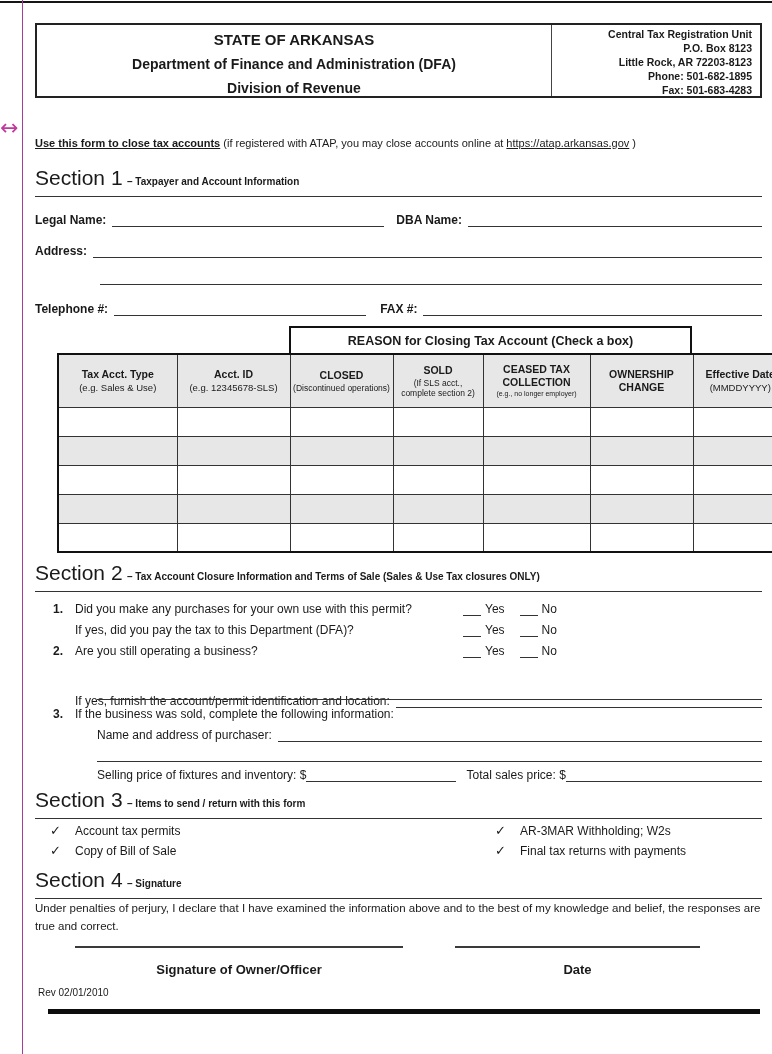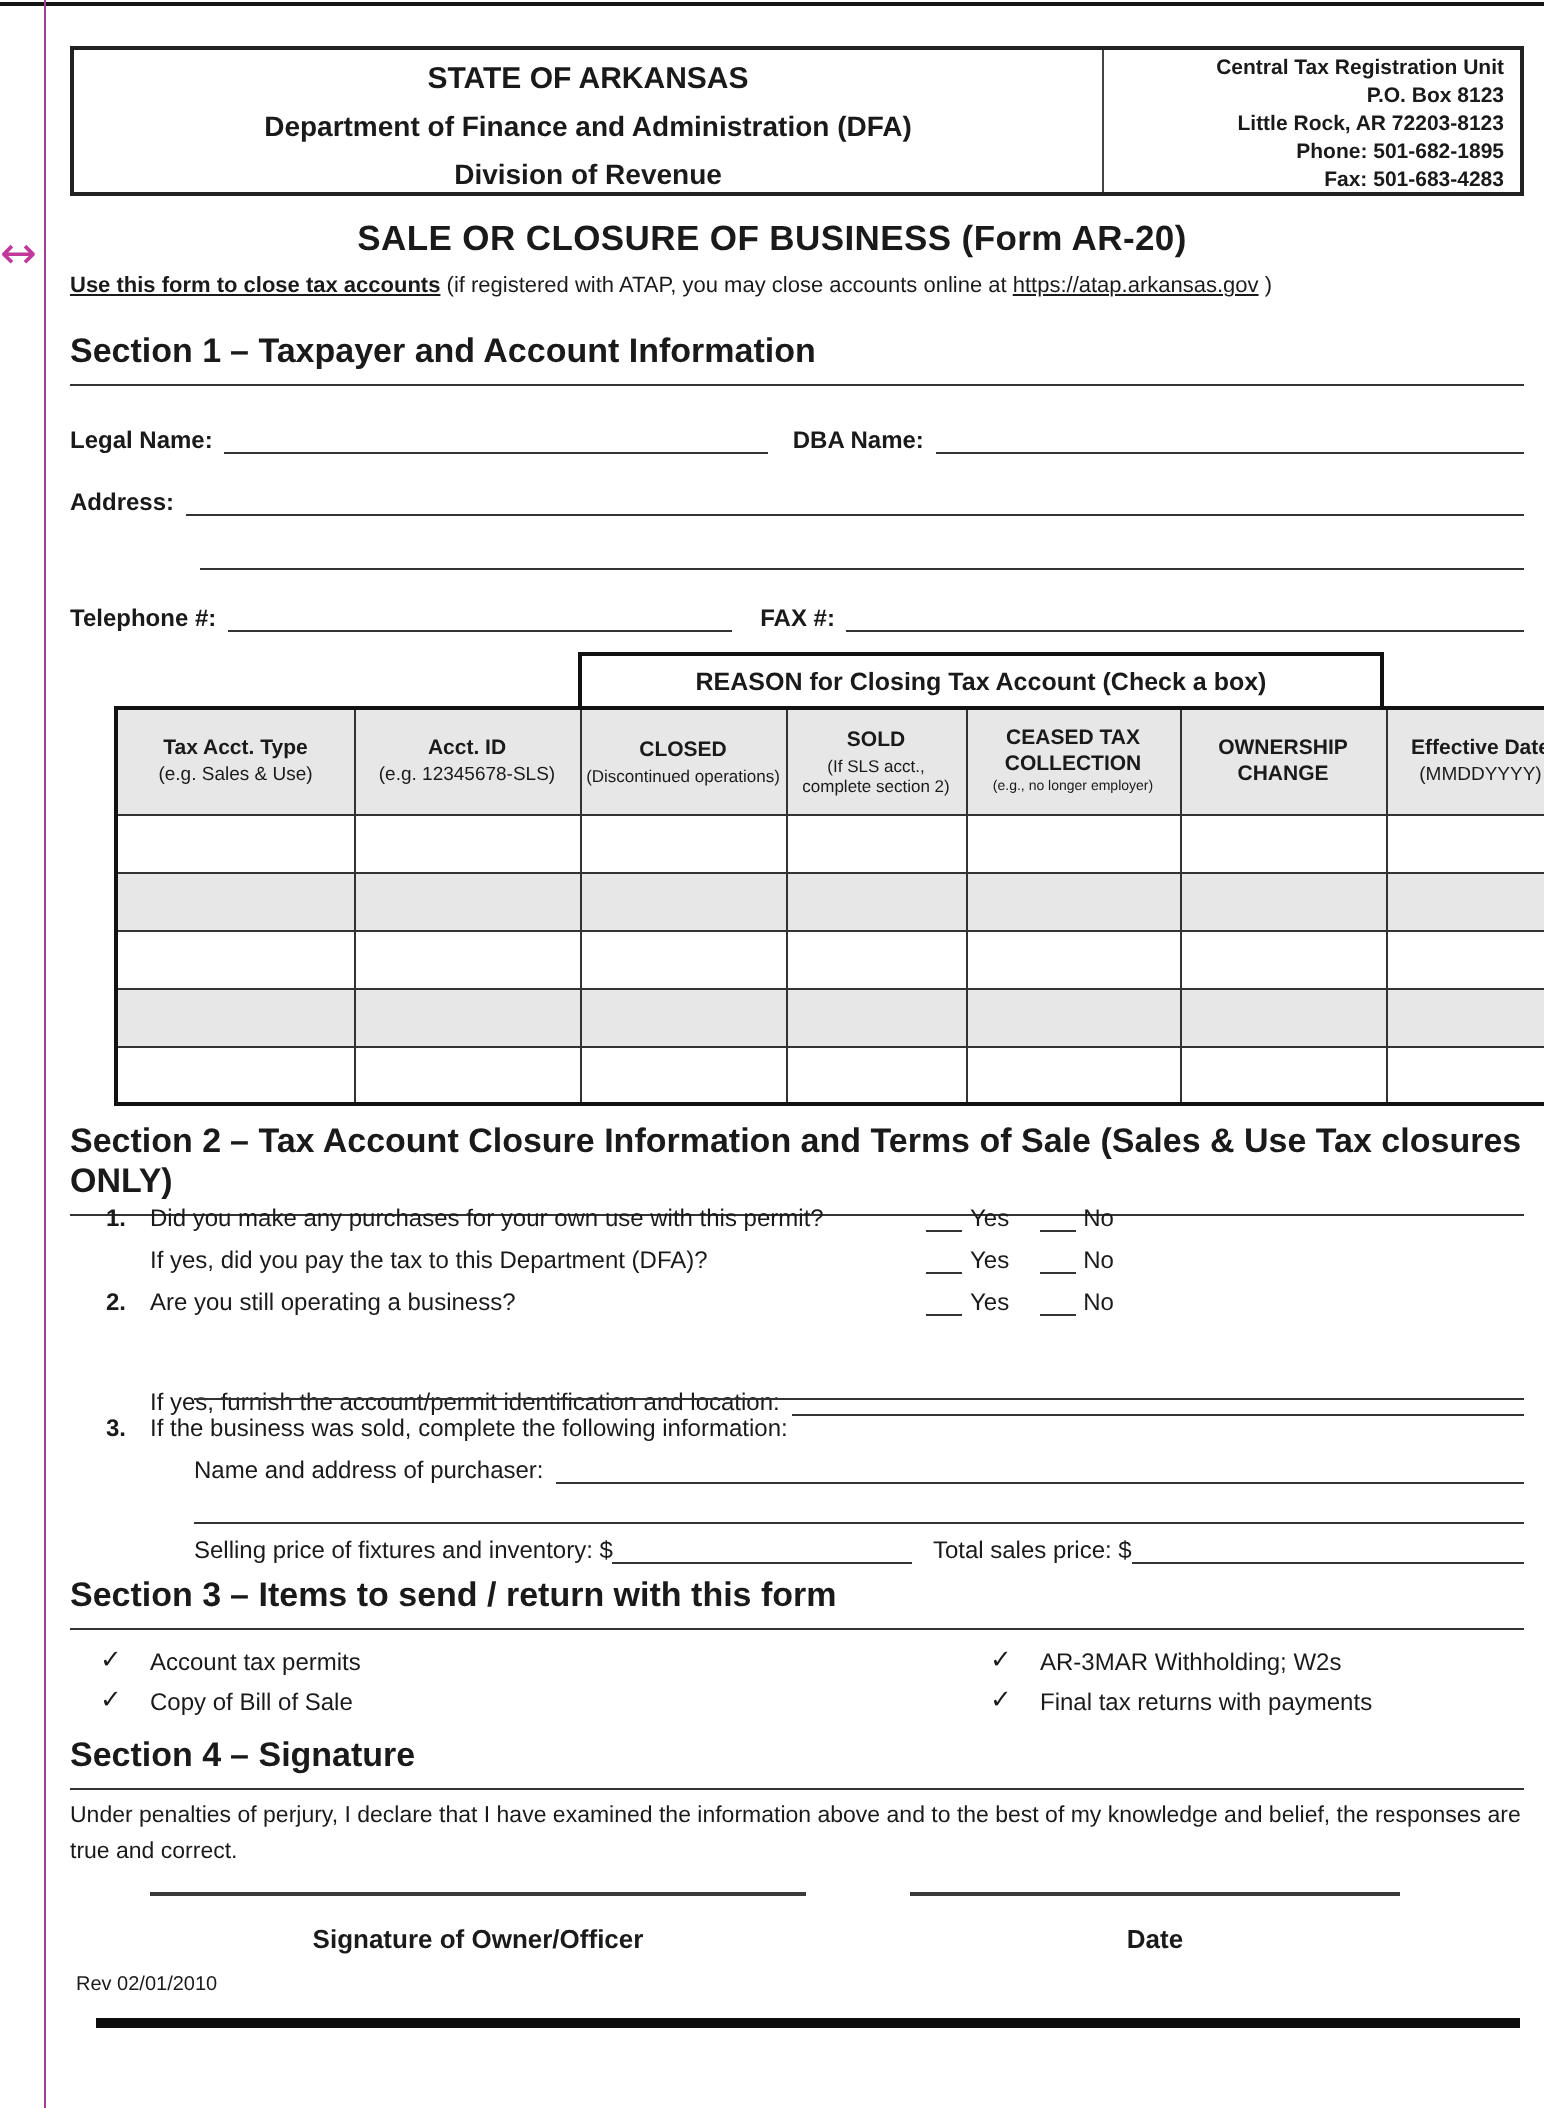--- a/index.html
+++ b/index.html
@@ -17,22 +17,22 @@
   .hdr-left .l0 { font-size:15px; font-weight:bold; }
   .hdr-left .l1, .hdr-left .l2 { font-size:14px; font-weight:bold; }
   .hdr-right { width:209px; border-left:1px solid #444; text-align:right; padding:3px 8px 0 4px; font-size:10.5px; font-weight:bold; line-height:1.33; }
 
   .form-title { position:absolute; top:109px; left:0; width:772px; text-align:center; font-size:17.5px; font-weight:bold; letter-spacing:.2px; }
   .subtitle { position:absolute; top:137px; left:35px; width:743px; font-size:11px; white-space:nowrap; }
   .subtitle .bu { font-weight:bold; text-decoration:underline; }
   .subtitle .lk { text-decoration:underline; color:#1a1a1a; }
 
   .sec-head { position:absolute; left:35px; width:727px; border-bottom:1.5px solid #333; padding-bottom:6px; }
-  .sec-head .big { font-size:17px; font-weight:bold;margin-top:48px; }
-  .sec-head .rest { font-size:17px; font-weight:bold; }
+  .sec-head .big { font-size:21px; font-weight:normal;margin-top:48px; }
+  .sec-head .rest { font-size:10px; font-weight:bold; }
   #sec1 { top:166px; } #sec2 { top:561px; } #sec3 { top:788px; } #sec4 { top:868px; }
 
   
   .f-row { position:absolute; left:35px; width:727px; height:18px; display:flex; align-items:flex-end; }
   .f-label { font-size:12px; font-weight:bold; line-height:1.1; white-space:nowrap; }
   .bl { border-bottom:1px solid #333; height:14px; }
   .grow { flex:1; }
   #row-legal { top:209px; } #row-addr { top:240px; } #row-tel { top:298px; }
   .addr-cont { position:absolute; left:100px; width:662px; height:18px; border-bottom:1px solid #333; }
   #addr-cont1 { top:267px; }
@@ -106,21 +106,20 @@
     </div>
     <div class="hdr-right">
       <span>Central Tax Registration Unit</span><br>
       <span>P.O. Box 8123</span><br>
       <span>Little Rock, AR 72203-8123</span><br>
       <span>Phone: 501-682-1895</span><br>
       <span>Fax: 501-683-4283</span>
     </div>
   </div>
 
-  <div class="form-title">SALE OR CLOSURE OF BUSINESS (Form AR-20)</div>
 
   <div class="subtitle">
     <span class="bu">Use this form to close tax accounts</span><span> (if registered with ATAP, you may close accounts online at </span><span class="lk">https://atap.arkansas.gov</span><span> )</span>
   </div>
 
   <div class="sec-head" id="sec1">
     <span class="big">Section 1</span>
     <span class="rest">– Taxpayer and Account Information</span>
   </div>
 

